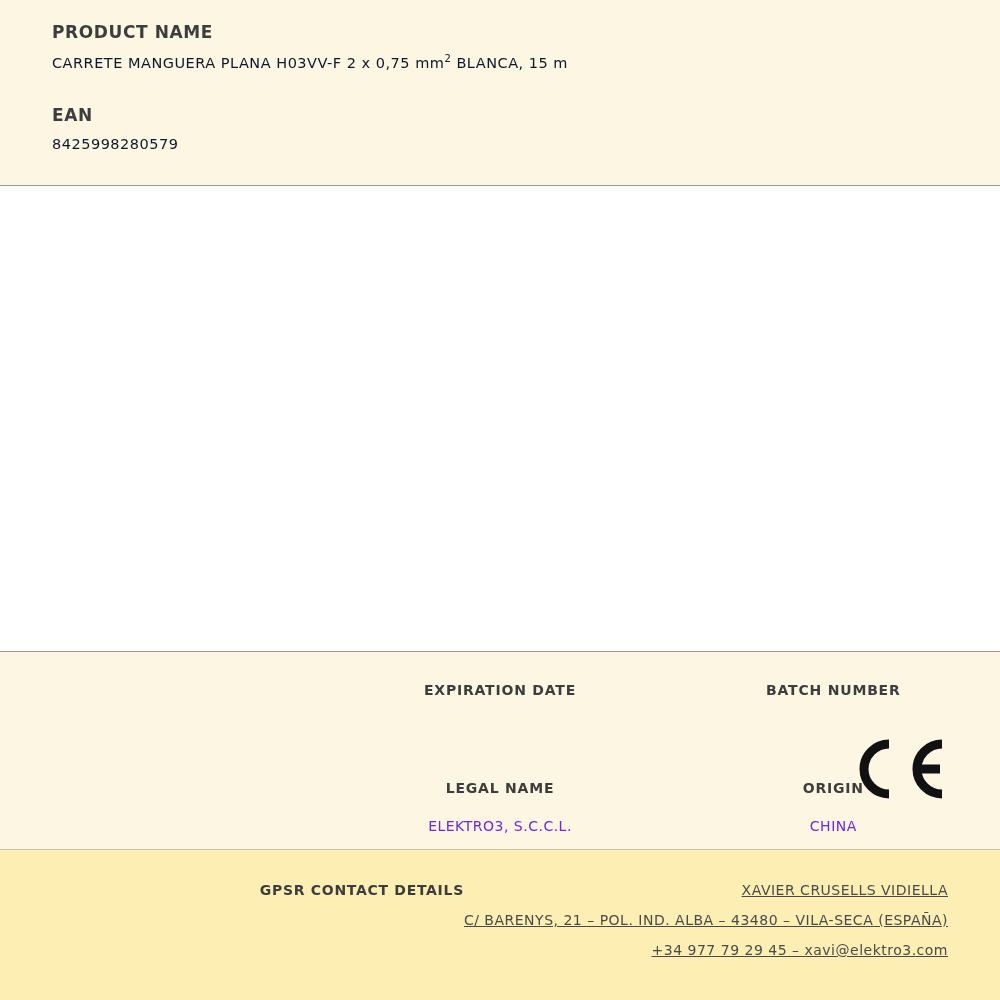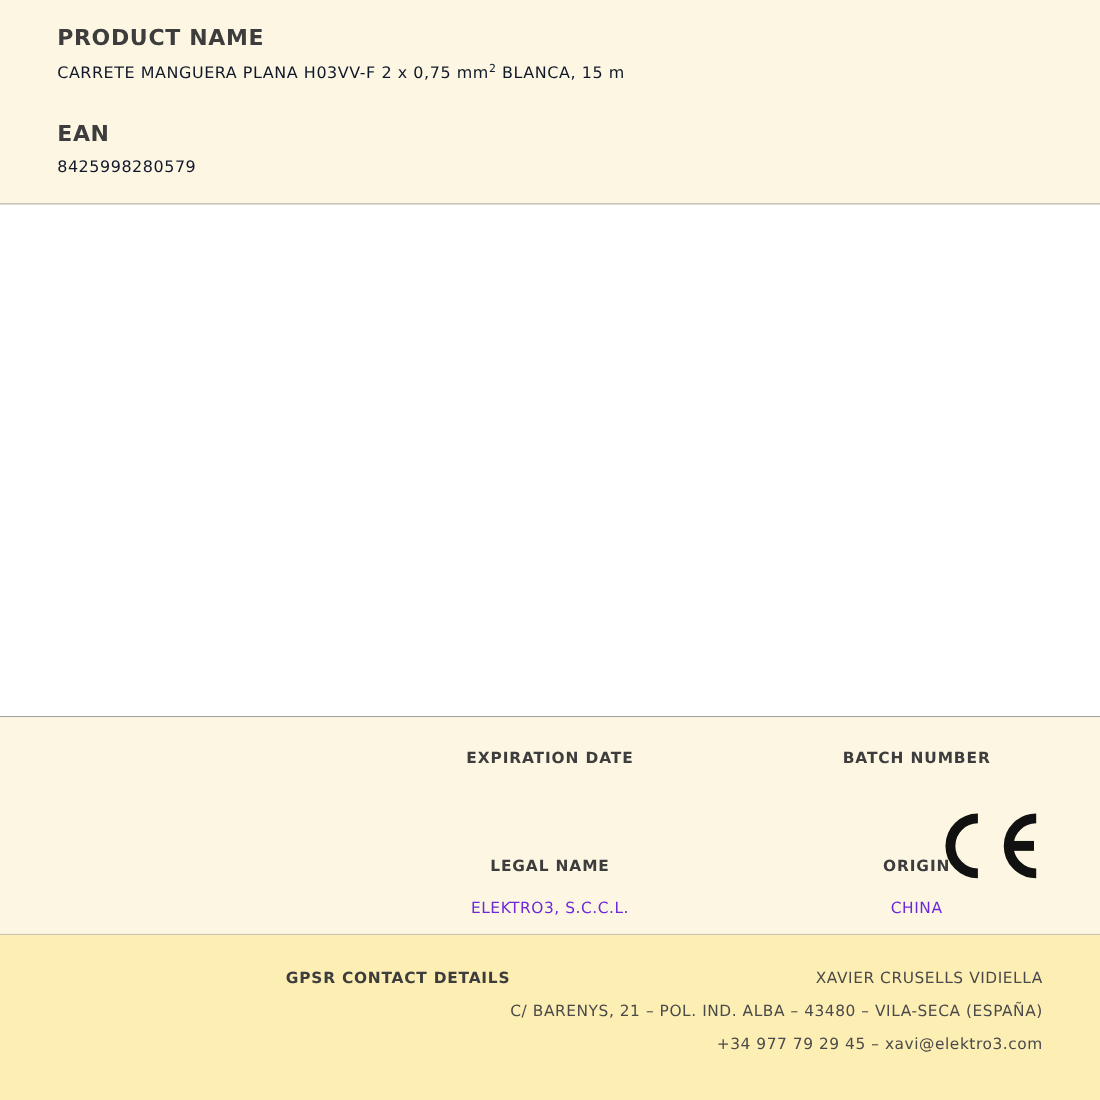--- a/index.html
+++ b/index.html
@@ -24,21 +24,21 @@
 
   
   .header {
     background: #fdf6e2;
     padding: 22px 52px 16px 52px;
     box-sizing: border-box;
     height: 186px;
     border-bottom: 1px solid #9a9a94;
   }
   .field-label {
-    font-size: 20px;
+    font-size: 17px;
     font-weight: bold;
     letter-spacing: 0.6px;
     color: #3d3d3d;
     margin: 0 0 11px 0;
   }
   .field-value {
     font-size: 14.5px;
     letter-spacing: 0.5px;
     color: #0f172a;
     margin: 0;
@@ -121,20 +121,21 @@
     margin: 0;
   }
   .footer-lines {
     text-align: right;
   }
   .footer-line {
     font-size: 14px;
     letter-spacing: 0.5px;
     color: #4a4a4a;
     margin: 0 0 14px 0;
+    text-decoration: underline;
   }
   .footer-line:last-child {
     margin-bottom: 0;
   }
 </style>
 </head>
 <body>
 
 <div class="sheet">
 

